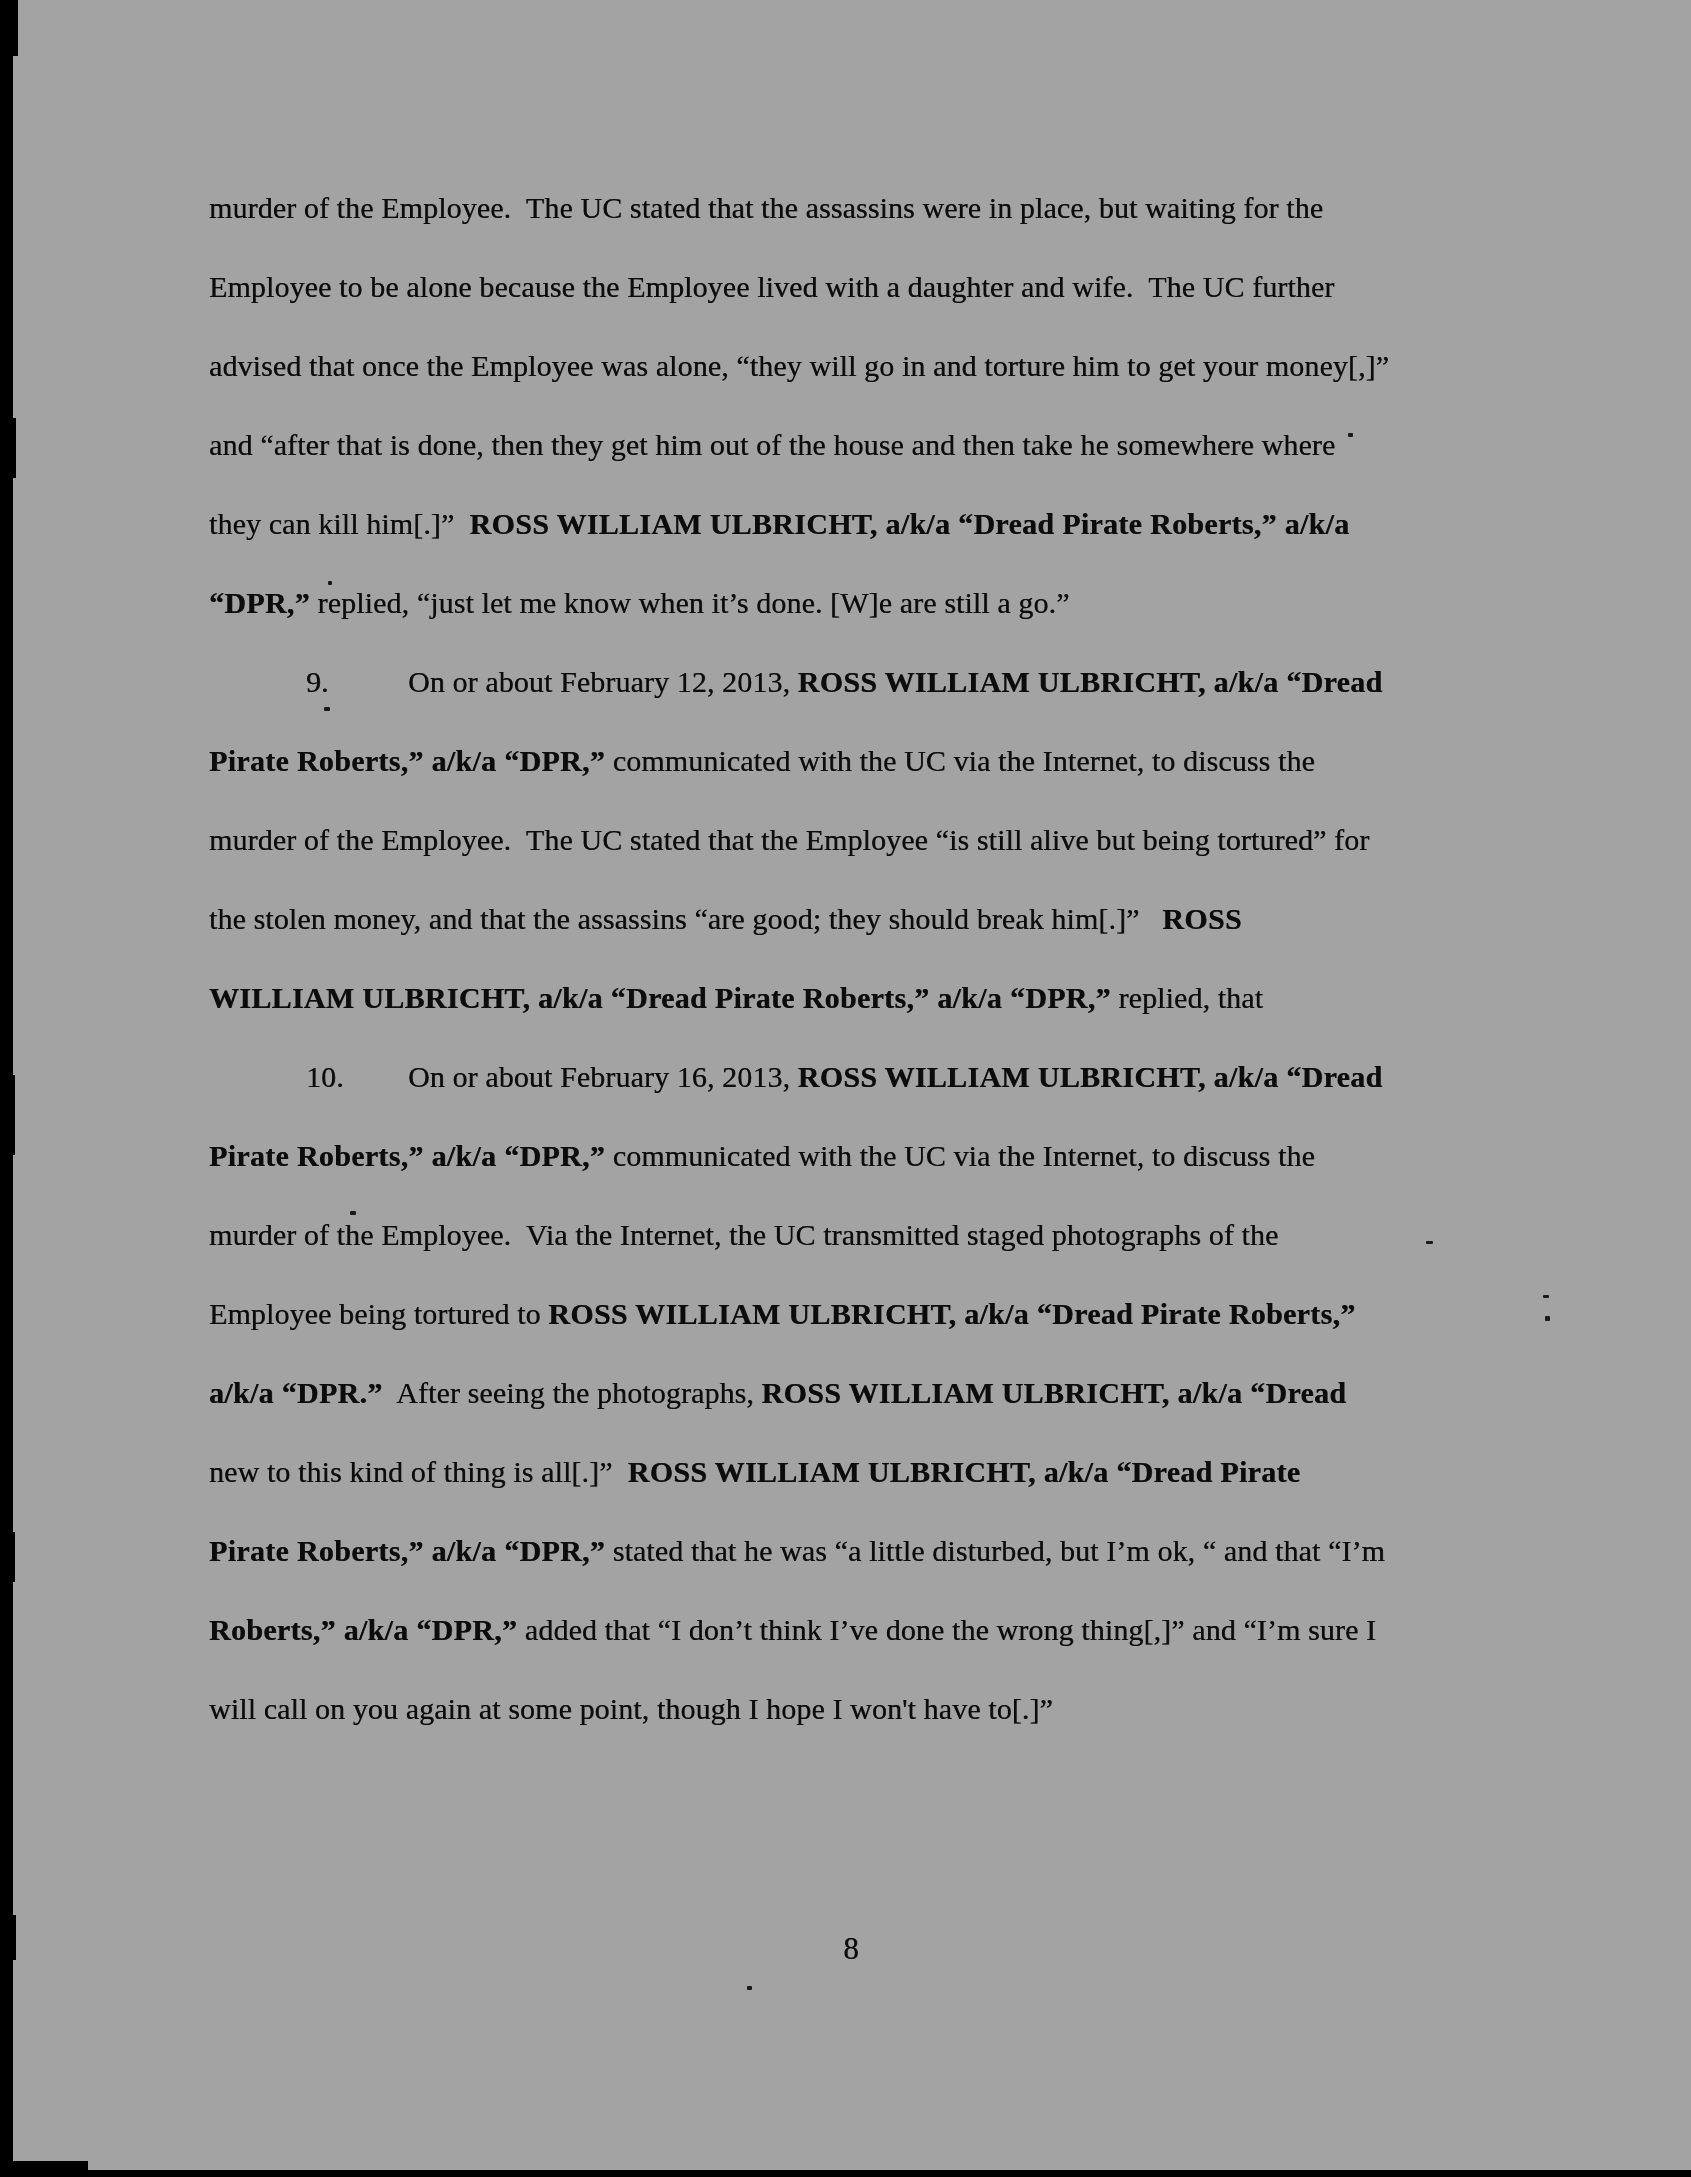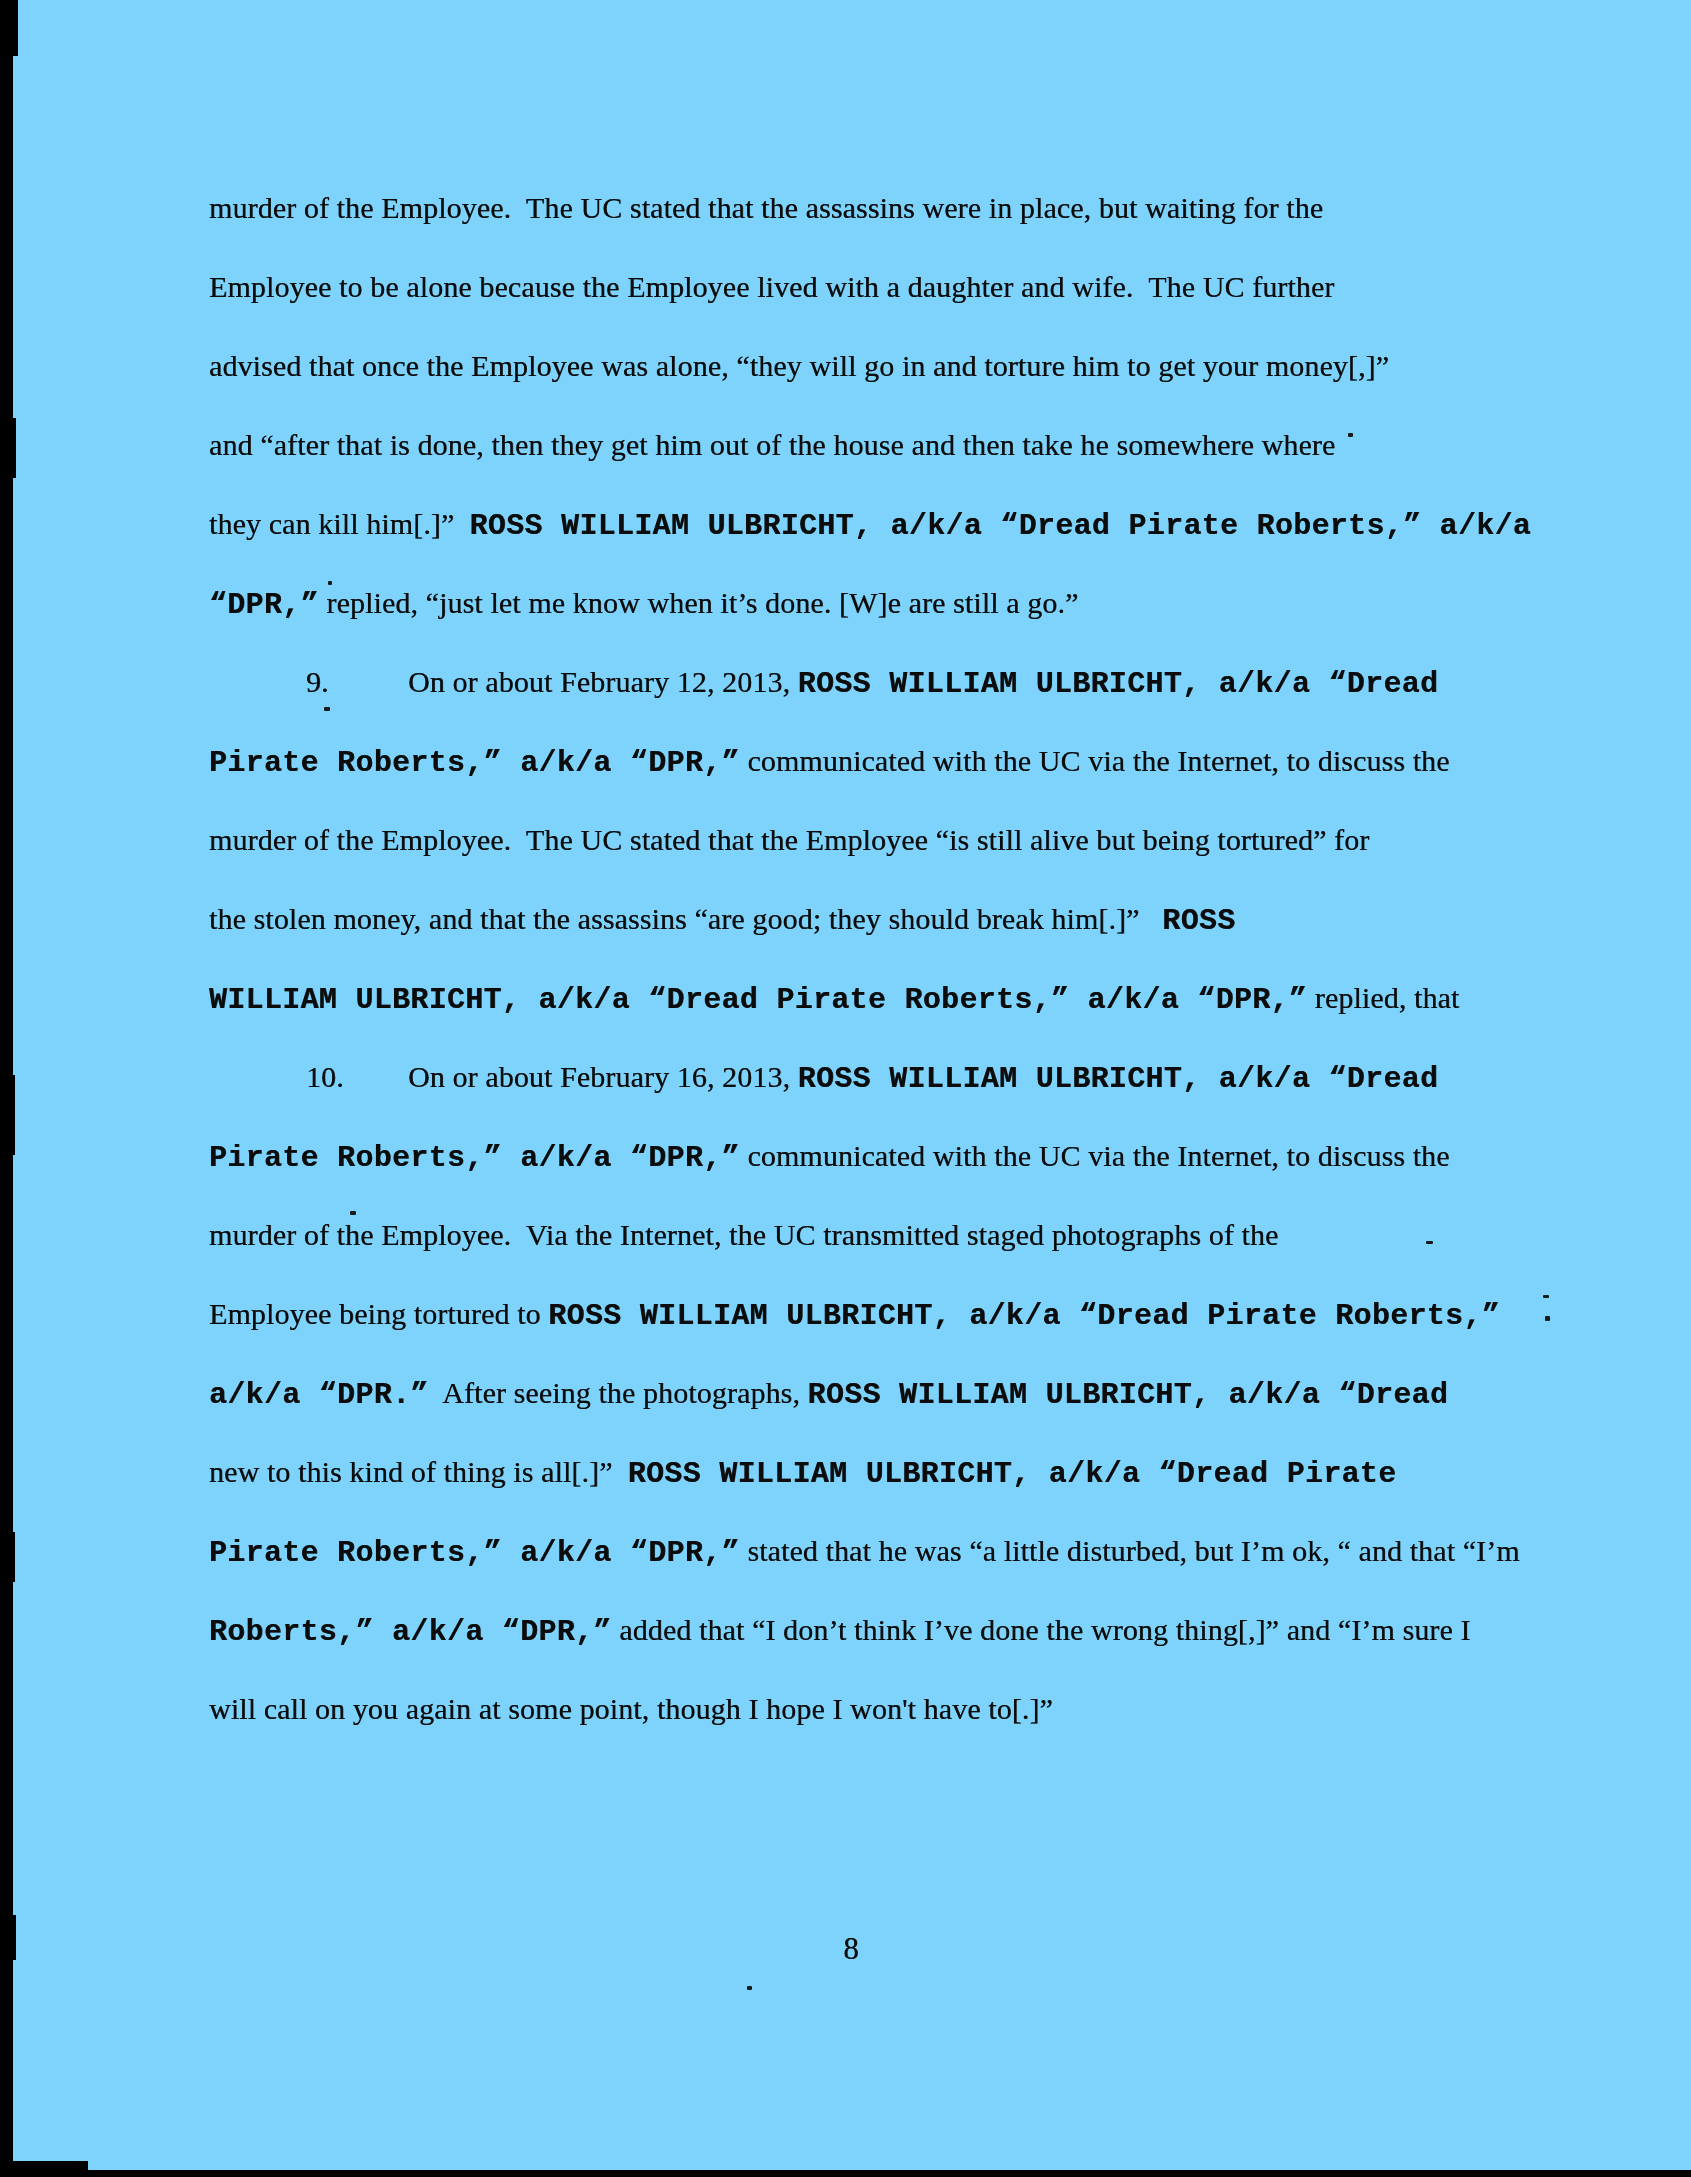--- a/index.html
+++ b/index.html
@@ -1,20 +1,20 @@
 <!DOCTYPE html>
 <html><head>
 <meta charset="utf-8">
 <style>
   html, body { margin: 0; padding: 0; background: #ffffff; }
   .page {
     position: relative;
     width: 1692px;
     height: 2177px;
-    background: #7dd3fc;
+    background: #a3a3a3;
     overflow: hidden;
     font-family: "Liberation Serif", serif;
     color: #0c0c0c;
   }
   
   .edge-left {
     position: absolute; left: 0; top: 0; width: 13px; height: 2177px;
     background: #000;
   }
   .edge-left-cap {
@@ -40,21 +40,21 @@
     font-size: 30px;
     white-space: pre;
     letter-spacing: 0.1px;
     text-shadow: 0.4px 0.4px 0 rgba(0,0,0,0.65);
   }
   .para-num {
     display: inline-block;
     margin-left: 97px;
     width: 102px;
   }
-  .seg-bold { font-weight: 700; letter-spacing: 0.3px; font-family: Liberation Mono, monospace; }
+  .seg-bold { font-weight: 700; letter-spacing: 0.3px; }
   .page-number {
     position: absolute; left: 209px; top: 1919px; width: 1284px;
     text-align: center;
     font-size: 31px; line-height: 60px;
     text-shadow: 0.4px 0.4px 0 rgba(0,0,0,0.65);
   }
   .speck { position: absolute; background: #1a1a1a; border-radius: 1px; }
 </style>
 </head>
 <body>

